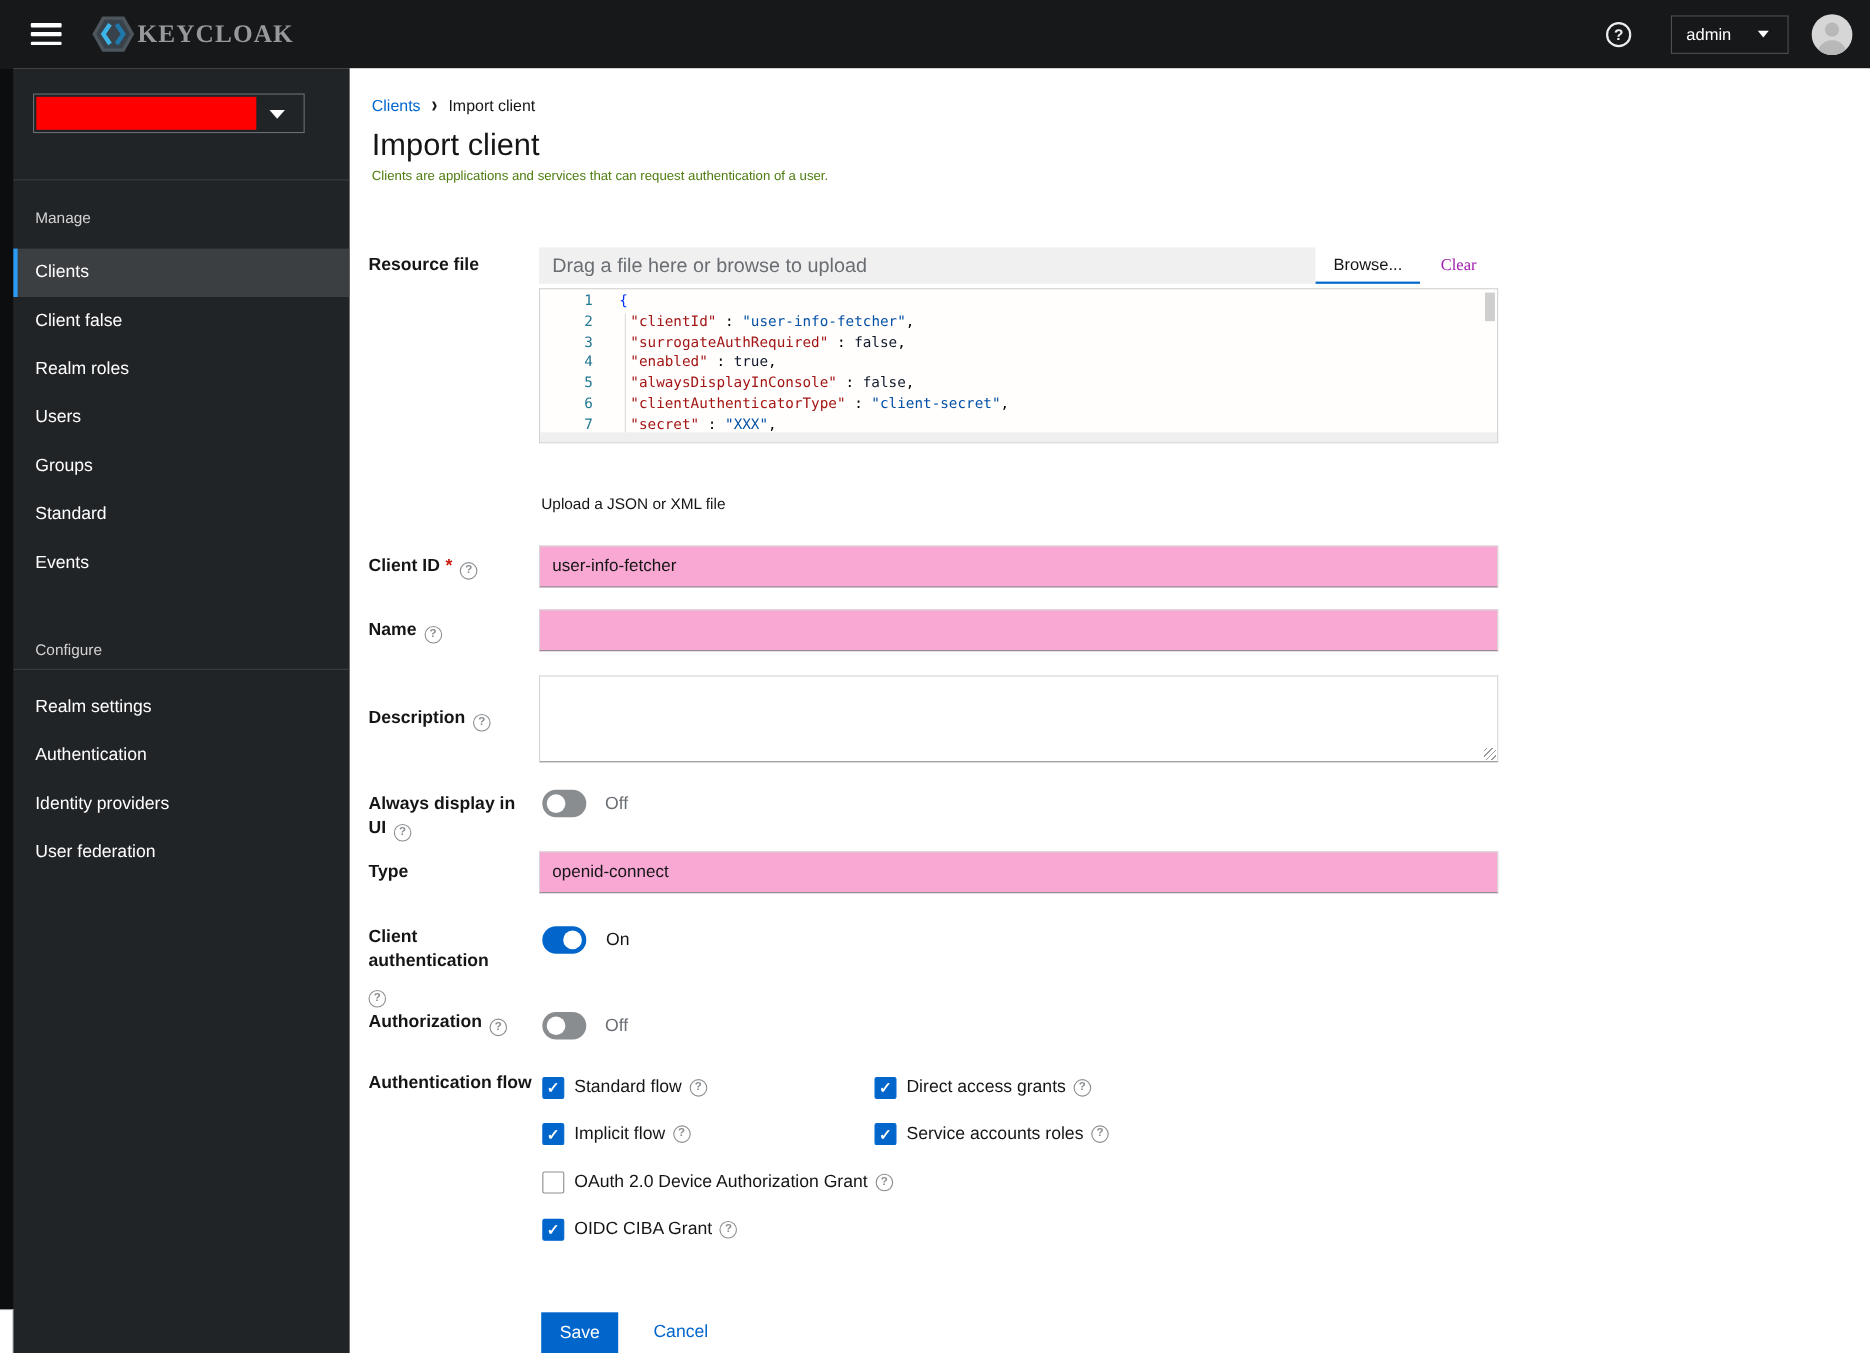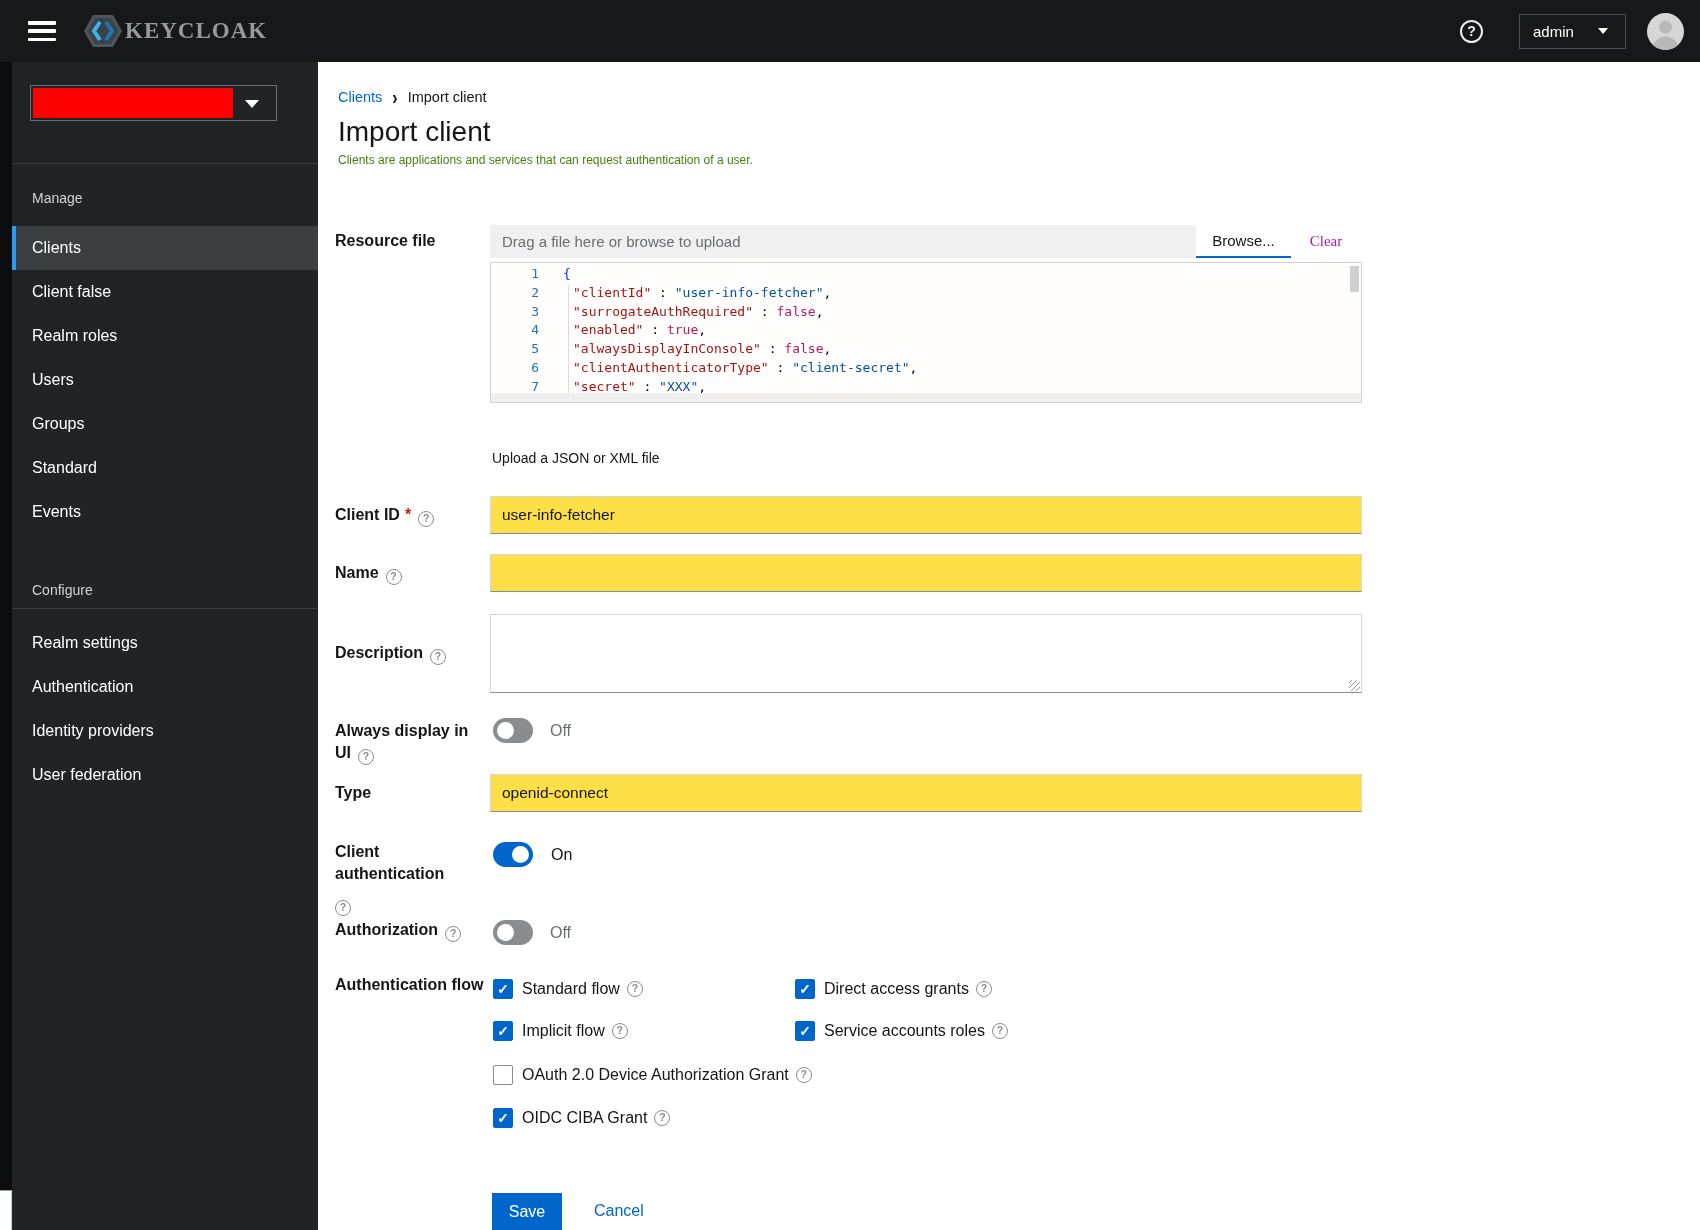--- a/index.html
+++ b/index.html
@@ -56,46 +56,46 @@
 
   .form-label { position:absolute; left:17px; width:152px; font-size:16px; font-weight:700; color:#151515; line-height:22px; }
   .req { color:#c9190b; margin-left:5px; font-weight:700; }
   .q-icon { display:inline-block; width:16px; height:16px; border:1.5px solid #8a8d90; border-radius:50%;
     color:#8a8d90; font-size:10.5px; font-weight:700; text-align:center; line-height:13px;
     margin-left:7px; vertical-align:-2px; cursor:pointer; }
   .q-icon::before { content:"?"; }
 
   .upload-bar { position:absolute; left:172px; top:163px; width:706px; height:33px; background:#f0f0f0;
     display:flex; align-items:center; padding-left:12px; cursor:text; }
-  .upload-bar .ph { color:#6a6e73; font-size:15px; }
+  .upload-bar .ph { color:#6a6e73; font-size:18px; }
   .browse-btn { position:absolute; left:878px; top:163px; width:95px; height:33px; background:#fff;
     border:none; border-bottom:2px solid #0066cc; font-size:15px; color:#151515; cursor:pointer;
     font-family:"Liberation Sans",sans-serif; }
   .clear-btn { position:absolute; left:973px; top:163px; width:70px; height:33px; background:#fff;
     border:none; font-size:15px; color:#a21caf; cursor:pointer; font-family:Liberation Serif, serif; }
 
   .editor { position:absolute; left:172px; top:200px; width:872px; height:141px;
     border:1px solid #d2d2d2; background:#fffefd; overflow:hidden; cursor:text;
     font-family:"DejaVu Sans Mono", monospace; font-size:13px; }
   .cl { display:flex; height:18.8px; line-height:18.8px; }
   .cl:first-child { margin-top:2px; }
   .ln { width:62px; text-align:right; padding-right:14px; color:#237893; flex:none; }
   .code { padding-left:10px; white-space:pre; color:#000; }
   .code.ind { padding-left:20px; }
   .tok-key { color:#a31515; }
   .tok-str { color:#0451a5; }
-  .tok-kw { color:#be185d; }
+  .tok-kw { color:#0f172a; }
   .tok-brace { color:#0431fa; }
   .indent-guide { position:absolute; left:77px; top:22px; height:112px; border-left:1px solid #dcdcdc; }
   .vscroll { position:absolute; right:2px; top:3px; width:9px; height:26px; background:#cfcfcf; cursor:pointer; }
   .hscroll { position:absolute; left:0; right:0; bottom:0; height:9px; background:#efefef; cursor:pointer; }
   .helper { position:absolute; left:174px; top:388px; font-size:14px; color:#151515; }
 
   .pf-input { position:absolute; left:172px; width:872px; height:38px; border:1px solid #d6d6d6;
-    border-bottom:1px solid #8a8d90; background:#fde047; font-size:15.5px; color:#151515;
+    border-bottom:1px solid #8a8d90; background:#f9a8d4; font-size:15.5px; color:#151515;
     padding:0 11px; font-family:"Liberation Sans",sans-serif; }
   .pf-textarea { position:absolute; left:172px; top:552px; width:872px; height:79px;
     border:1px solid #d6d6d6; border-bottom:1px solid #8a8d90; background:#fff; resize:none;
     font-family:"Liberation Sans",sans-serif; font-size:15.5px; padding:6px 11px; }
   .grip { position:absolute; left:1031px; top:618px; width:11px; height:11px;
     background:repeating-linear-gradient(-45deg, transparent, transparent 2.5px, #9a9a9a 2.5px, #9a9a9a 3.5px); }
 
   .switch { position:absolute; left:175px; width:40px; height:25px; border-radius:13px; cursor:pointer; }
   .switch .knob { position:absolute; top:4px; width:17px; height:17px; border-radius:50%; background:#fff; }
   .switch.off { background:#8a8d90; } .switch.off .knob { left:4px; }

